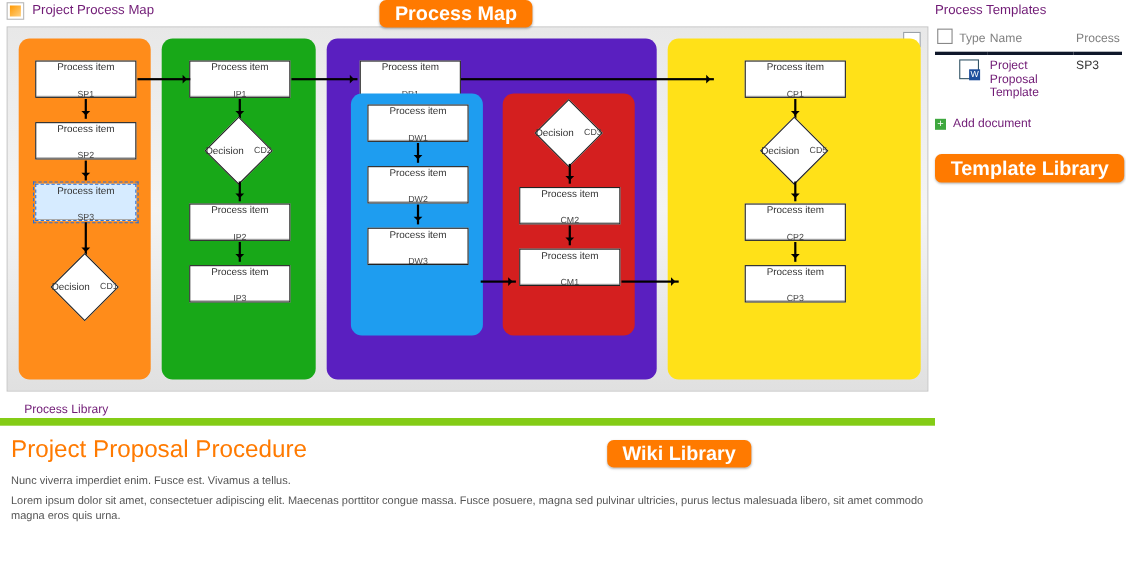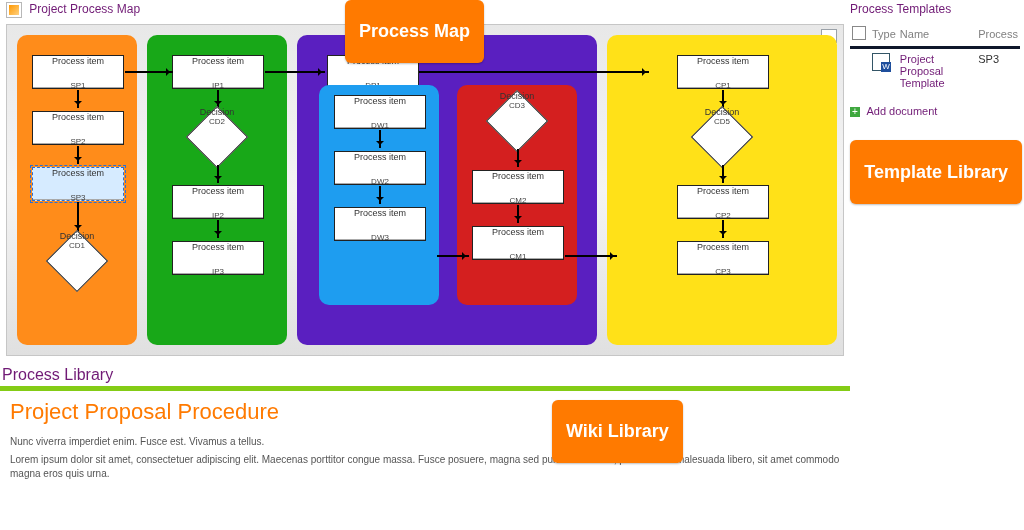--- a/index.html
+++ b/index.html
@@ -24,26 +24,26 @@
 .sub-blue{position:absolute;left:22px;top:50px;width:120px;height:220px;background:#1e9df0;border-radius:10px}
 .sub-red{position:absolute;left:160px;top:50px;width:120px;height:220px;background:#d41f1f;border-radius:10px}
 
 .box{position:absolute;width:90px;height:32px;background:#fff;border:1px solid #222;font-size:9px;line-height:11px;text-align:center;padding-top:0;box-shadow:inset 0 -1px 0 #aaa}
 .box .code{display:block;font-size:8px;color:#444;margin-top:13px}
 
 .sel{background:#d6ebff;border:1px dashed #2a6fd6;outline:1px dashed #2a6fd6;outline-offset:1px}
 
 .diamond{position:absolute;width:60px;height:60px}
 .diamond .shape{position:absolute;left:50%;top:50%;width:42px;height:42px;background:#fff;border:1px solid #222;transform:translate(-50%,-50%) rotate(45deg)}
-.diamond .lbl{position:absolute;inset:0;display:flex;flex-direction:column;align-items:center;justify-content:flex-start;font-size:9px;line-height:10px;text-align:center}
+.diamond .lbl{position:absolute;inset:0;display:flex;flex-direction:row;align-items:center;justify-content:space-between;font-size:9px;line-height:10px;text-align:center}
 .diamond .lbl .code{font-size:8px;color:#444}
 
-.callout{position:absolute;background:#ff7a00;color:#fff;font-weight:600;border-radius:6px;padding:21px 14px;font-size:18px;box-shadow:0 1px 2px rgba(0,0,0,.25)}
+.callout{position:absolute;background:#ff7a00;color:#fff;font-weight:600;border-radius:6px;padding:2px 14px;font-size:18px;box-shadow:0 1px 2px rgba(0,0,0,.25)}
 
-.lib-hdr{color:#0072bc;font-size:16px;padding:2px 2px;border-bottom:5px solid #84cc16;margin-top:8px}
+.lib-hdr{color:#0072bc;font-size:11px;padding:2px 22px;border-bottom:7px solid #84cc16;margin-top:8px}
 .doc{margin:6px 10px}
 .doc h1{color:#ff7a00;font-weight:400;font-size:22px;margin:8px 0 10px}
 .doc p{font-size:10px;color:#555;margin:4px 0;line-height:14px}
 
 table.tmpl{width:100%;border-collapse:collapse;font-size:11px;margin-top:4px}
 table.tmpl th{color:#808080;font-weight:400;text-align:left;padding:4px 2px;border-bottom:3px solid #0f172a}
 table.tmpl td{padding:4px 2px;vertical-align:top}
 .chk{width:12px;height:12px;border:1px solid #888;display:inline-block}
 .doc-ico{display:inline-block;width:16px;height:16px;border:1px solid #356;background:#fff;position:relative}
 .doc-ico::after{content:"W";position:absolute;right:-2px;bottom:-2px;width:10px;height:10px;background:#1e4e9c;color:#fff;font-size:8px;text-align:center;line-height:10px}

